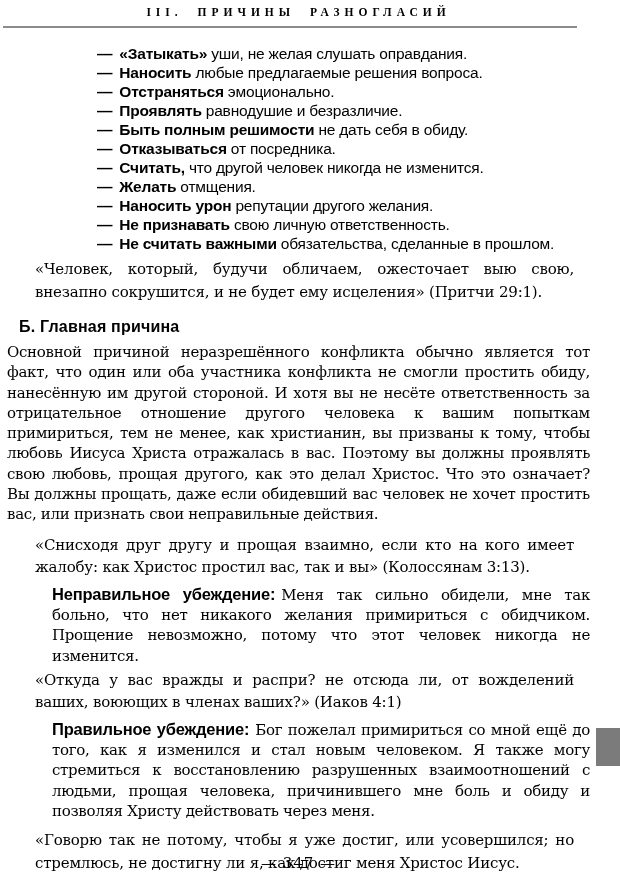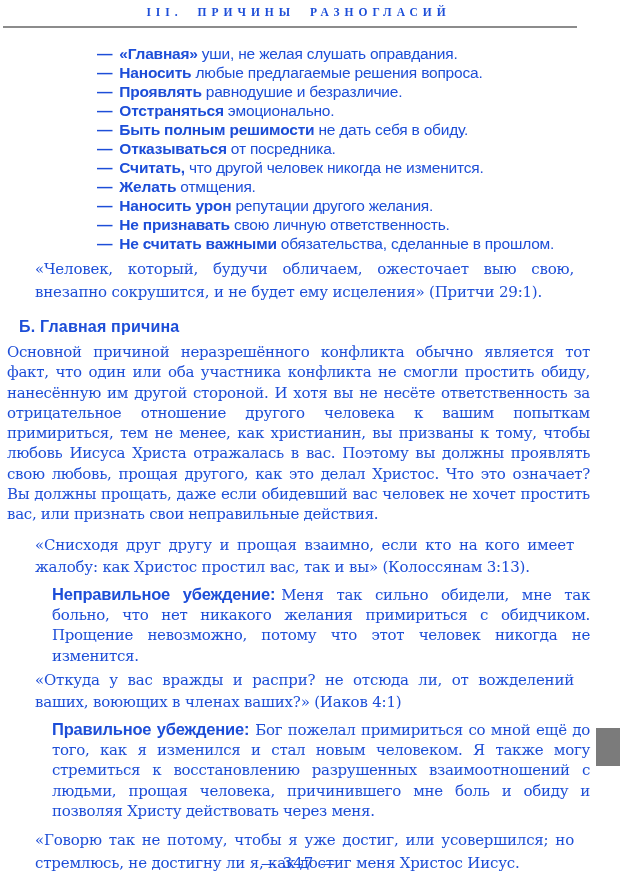--- a/index.html
+++ b/index.html
@@ -2,21 +2,21 @@
 <html lang="ru"><head>
 <meta charset="utf-8">
 <style>
   html, body { margin: 0; padding: 0; background: #e8e8e8; }
   .page {
     position: relative;
     width: 620px;
     height: 881px;
     margin: 0 auto;
     background: #ffffff;
-    color: #1d4ed8;
+    color: #000000;
     overflow: hidden;
     font-family: "DejaVu Serif", serif;
   }
   .content {
     position: absolute;
     left: 7px;
     right: 30px;
     top: 0;
   }
   .running-header {
@@ -109,30 +109,30 @@
 <body>
 
 <div class="page">
   <div class="content">
 
     <div class="running-header">III. ПРИЧИНЫ РАЗНОГЛАСИЙ</div>
     <div class="rule"></div>
 
     <ul class="bullet-list">
       <li>
-        <span class="li-bullet">—</span><span class="li-lead">«Главная»</span><span>уши, не желая слушать оправдания.</span>
+        <span class="li-bullet">—</span><span class="li-lead">«Затыкать»</span><span>уши, не желая слушать оправдания.</span>
       </li>
       <li>
         <span class="li-bullet">—</span><span class="li-lead">Наносить</span><span>любые предлагаемые решения вопроса.</span>
       </li>
       <li>
-        <span class="li-bullet">—</span><span class="li-lead">Проявлять</span><span>равнодушие и безразличие.</span>
+        <span class="li-bullet">—</span><span class="li-lead">Отстраняться</span><span>эмоционально.</span>
       </li>
       <li>
-        <span class="li-bullet">—</span><span class="li-lead">Отстраняться</span><span>эмоционально.</span>
+        <span class="li-bullet">—</span><span class="li-lead">Проявлять</span><span>равнодушие и безразличие.</span>
       </li>
       <li>
         <span class="li-bullet">—</span><span class="li-lead">Быть полным решимости</span><span>не дать себя в обиду.</span>
       </li>
       <li>
         <span class="li-bullet">—</span><span class="li-lead">Отказываться</span><span>от посредника.</span>
       </li>
       <li>
         <span class="li-bullet">—</span><span class="li-lead">Считать,</span><span>что другой человек никогда не изменится.</span>
       </li>

